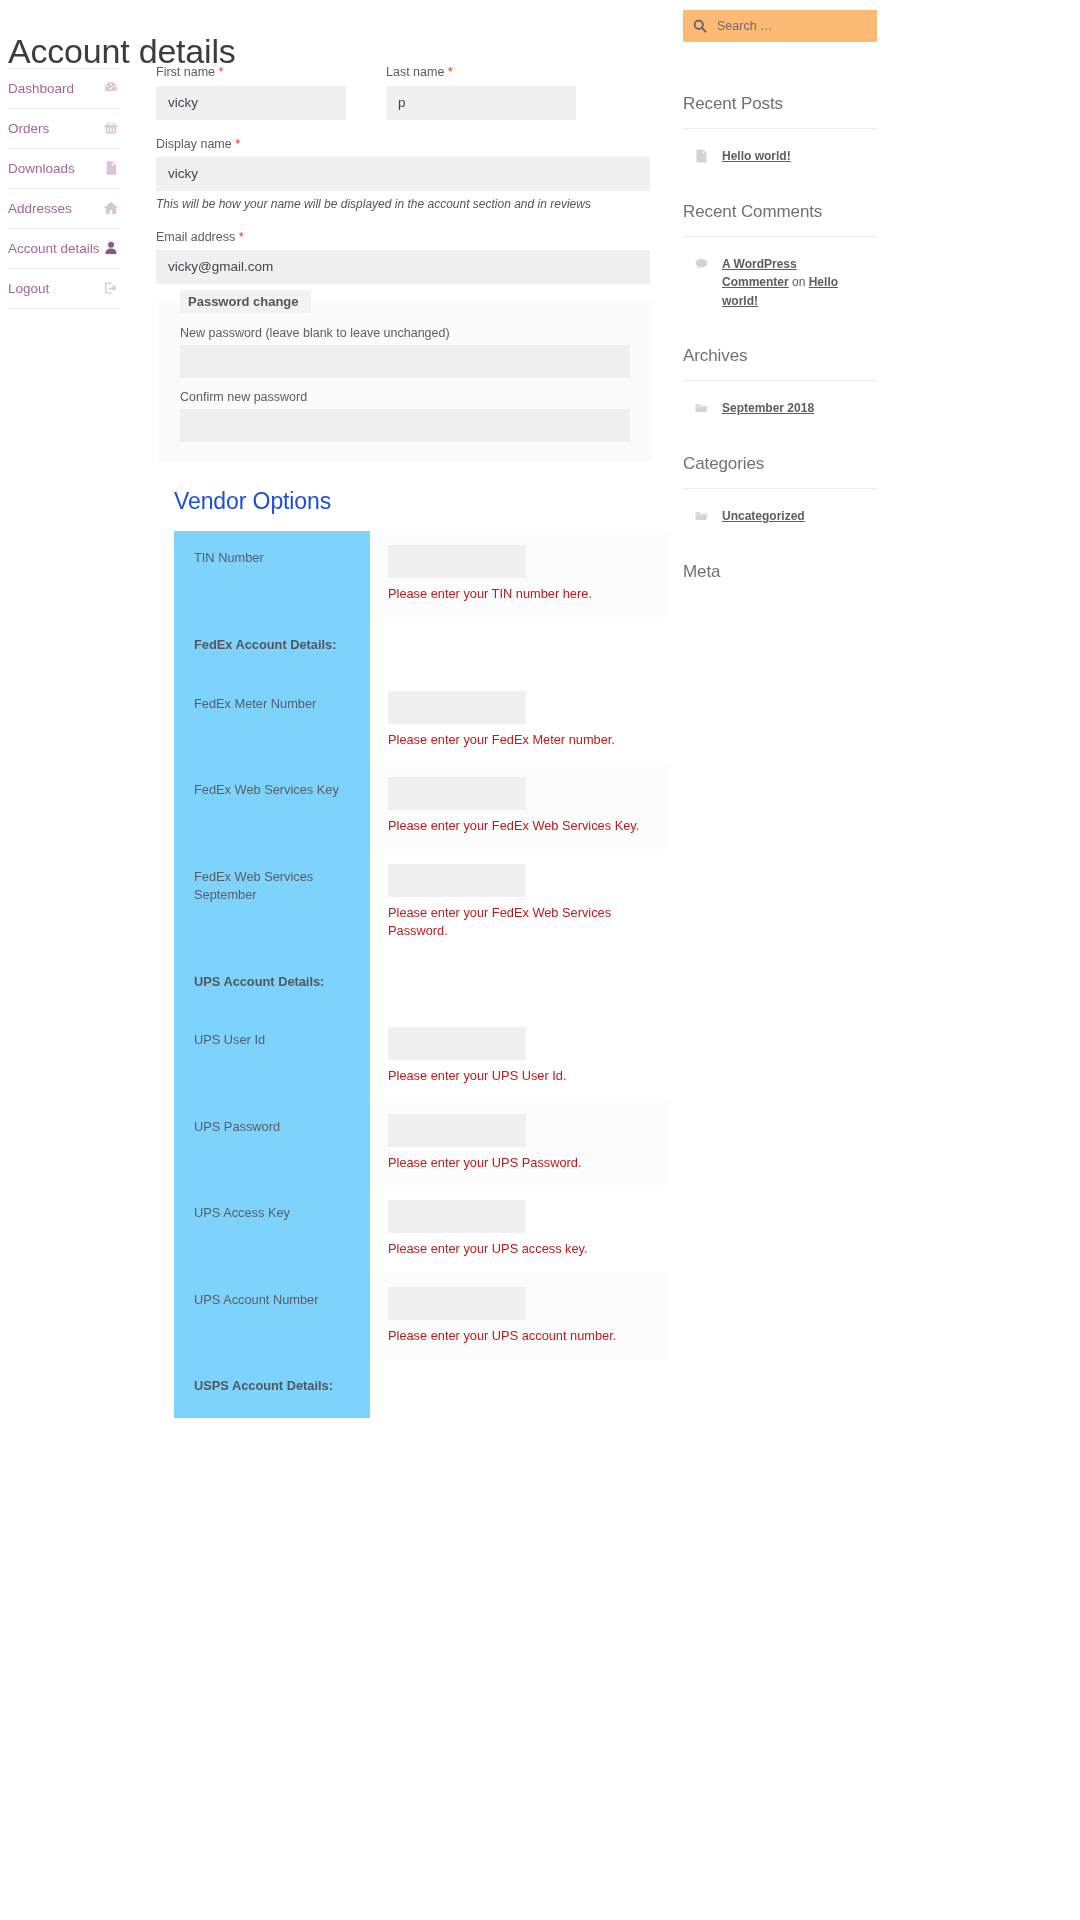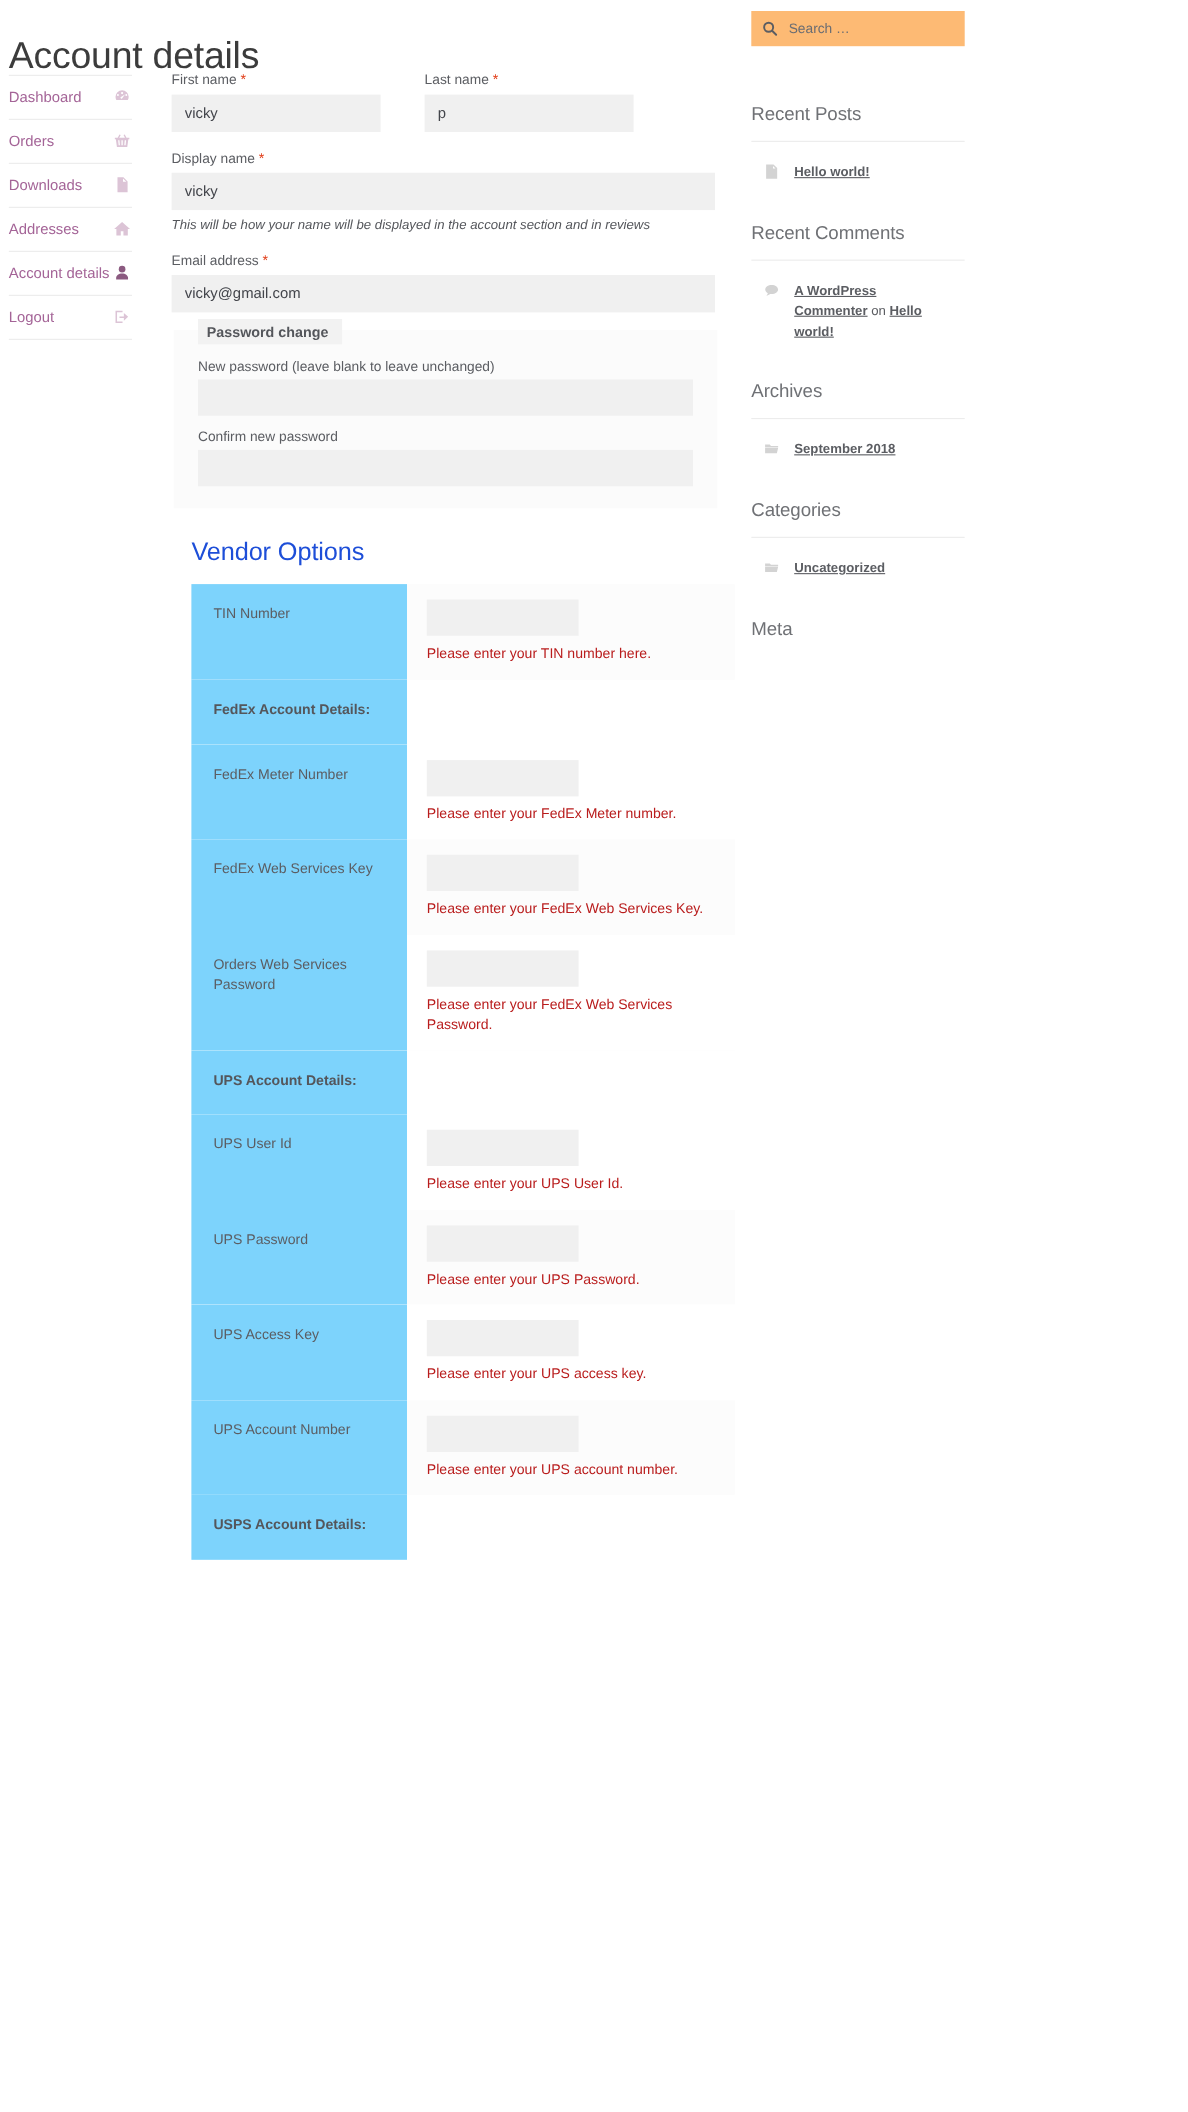--- a/index.html
+++ b/index.html
@@ -371,21 +371,21 @@
             </td>
           </tr>
           <tr class="">
             <th class="">FedEx Web Services Key</th>
             <td class="val">
               <input type="text" class="inp" style="">
               <div class="desc">Please enter your FedEx Web Services Key.</div>
             </td>
           </tr>
           <tr class="alt">
-            <th class="">Orders Web Services Password</th>
+            <th class="">FedEx Web Services September</th>
             <td class="val">
               <input type="text" class="inp" style="">
               <div class="desc">Please enter your FedEx Web Services Password.</div>
             </td>
           </tr>
           <tr class="">
             <th class="sect">UPS Account Details:</th>
             <td class="val blank">&nbsp;</td>
           </tr>
           <tr class="alt">

